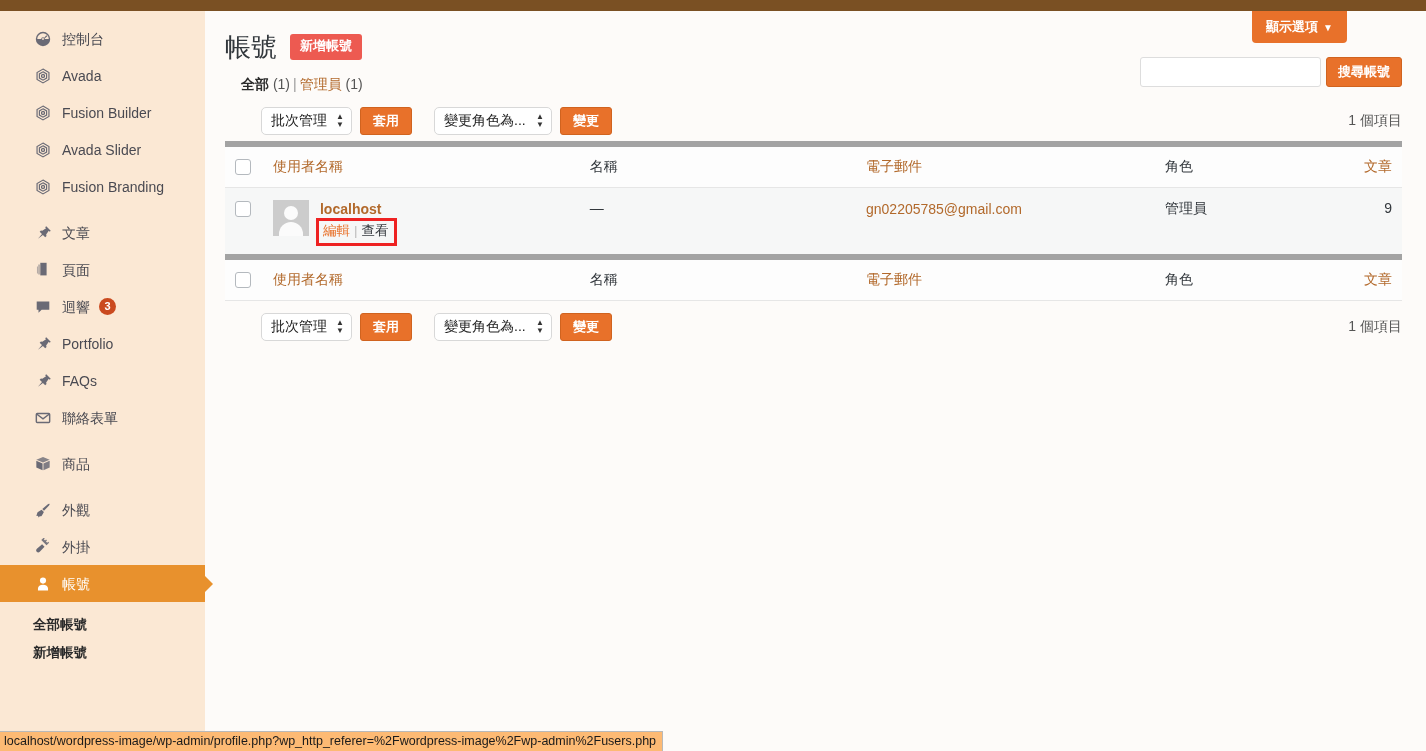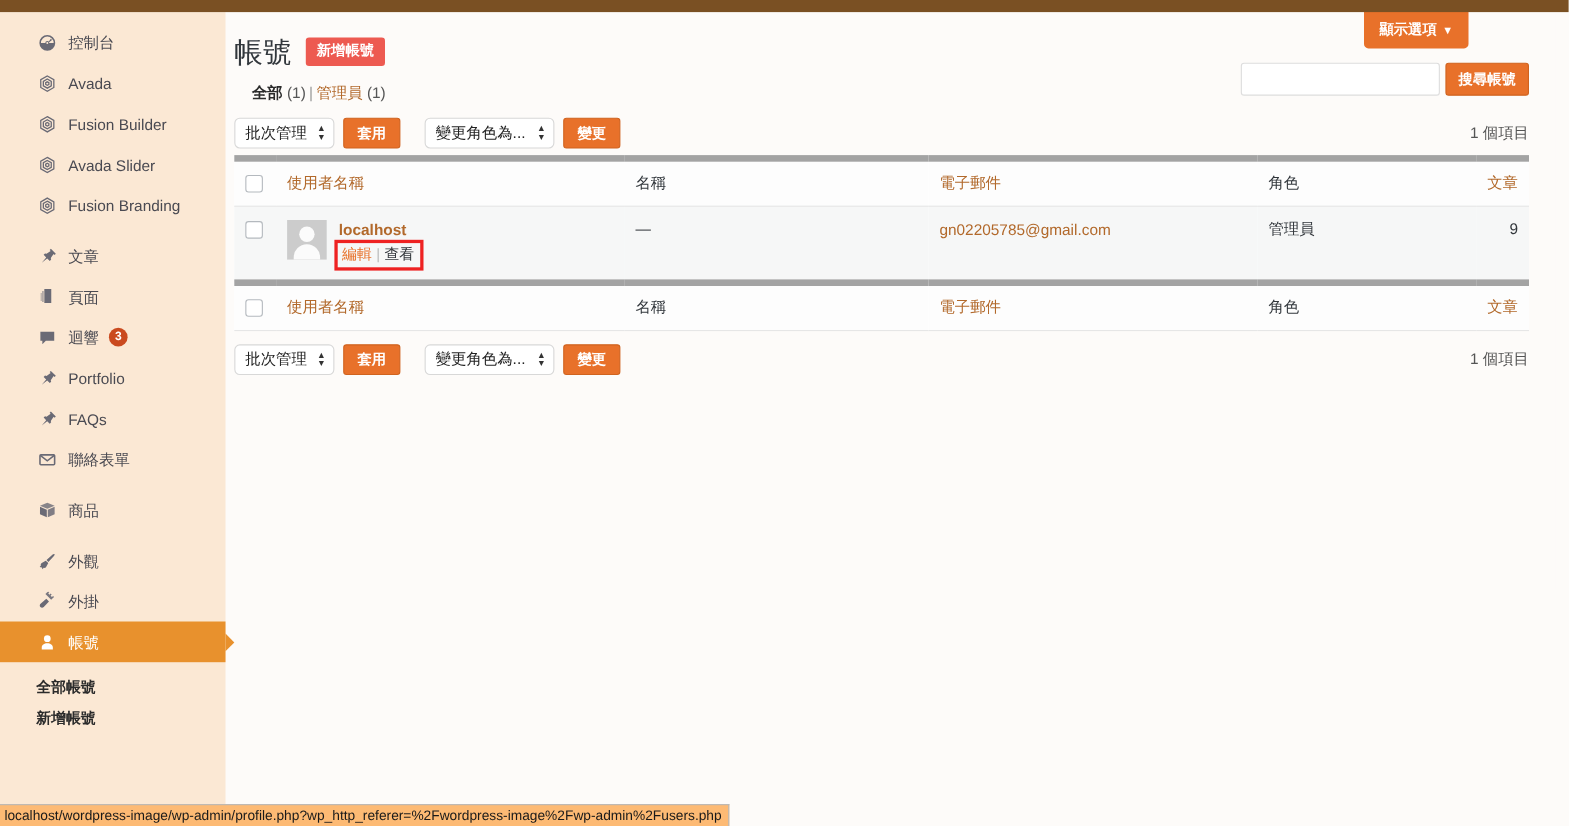--- a/index.html
+++ b/index.html
@@ -98,21 +98,21 @@
     padding-left: 33px;
     font-size: 13.5px;
     color: #2b2b2b;
     font-weight: bold;
     cursor: pointer;
   }
   .submenu-item.sub2 { color: #2b2b2b; font-weight: bold; }
 
   
   #content {
-    position: absolute; top: 11px; left: 193px;
+    position: absolute; top: 11px; left: 205px;
     width: 1221px; height: 524px;
     background: #fdfbf9;
     z-index: 10;
   }
   #showopts {
     position: absolute; top: 0px; right: 79px;
     background: #e8712a;
     color: #fff;
     font-size: 13px;
     font-weight: bold;
@@ -196,20 +196,21 @@
     background: #fff;
     border: 1px solid #d8d8d8;
     border-radius: 5px;
     height: 28px;
     font-size: 14px;
     color: #222;
     display: flex; align-items: center;
     padding: 0 24px 0 9px;
     cursor: pointer;
     white-space: nowrap;
+    margin-left: 36px;
   }
   .mac-select .arrows {
     position: absolute; right: 7px; top: 50%;
     margin-top: -8px;
     display: flex; flex-direction: column; align-items: center;
     line-height: 0;
     color: #333;
     font-size: 8px;
   }
   .mac-select .arrows span { display: block; height: 8px; line-height: 8px; }

